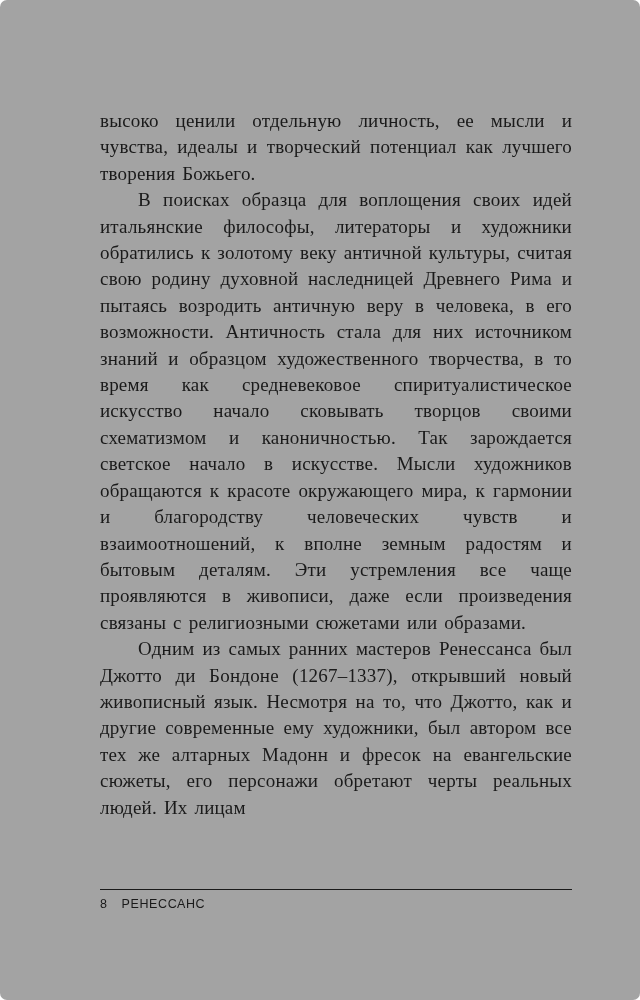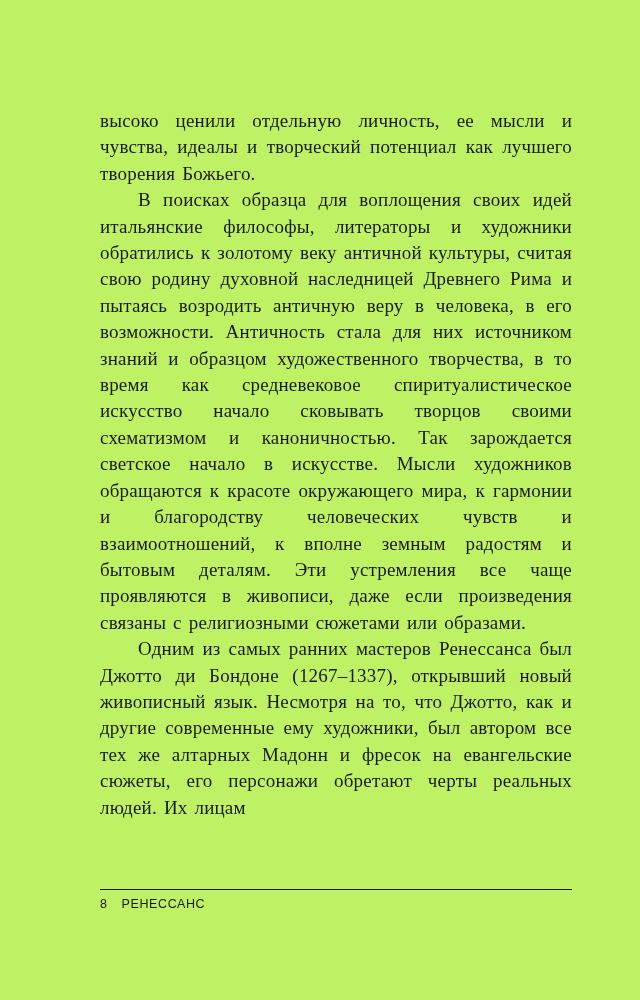--- a/index.html
+++ b/index.html
@@ -11,21 +11,22 @@
     width: 640px;
     height: 1000px;
     position: relative;
     font-family: "Liberation Serif", "DejaVu Serif", serif;
     color: #1a1a1a;
     overflow: hidden;
   }
   .book-page {
     position: absolute;
     inset: 0;
-    background: #bef264;
+    background: #a3a3a3;
+    border-radius: 7px;
   }
   .text-block {
     position: absolute;
     left: 100px;
     top: 108px;
     width: 472px;
   }
   .text-block p {
     margin: 0;
     font-size: 19px;

